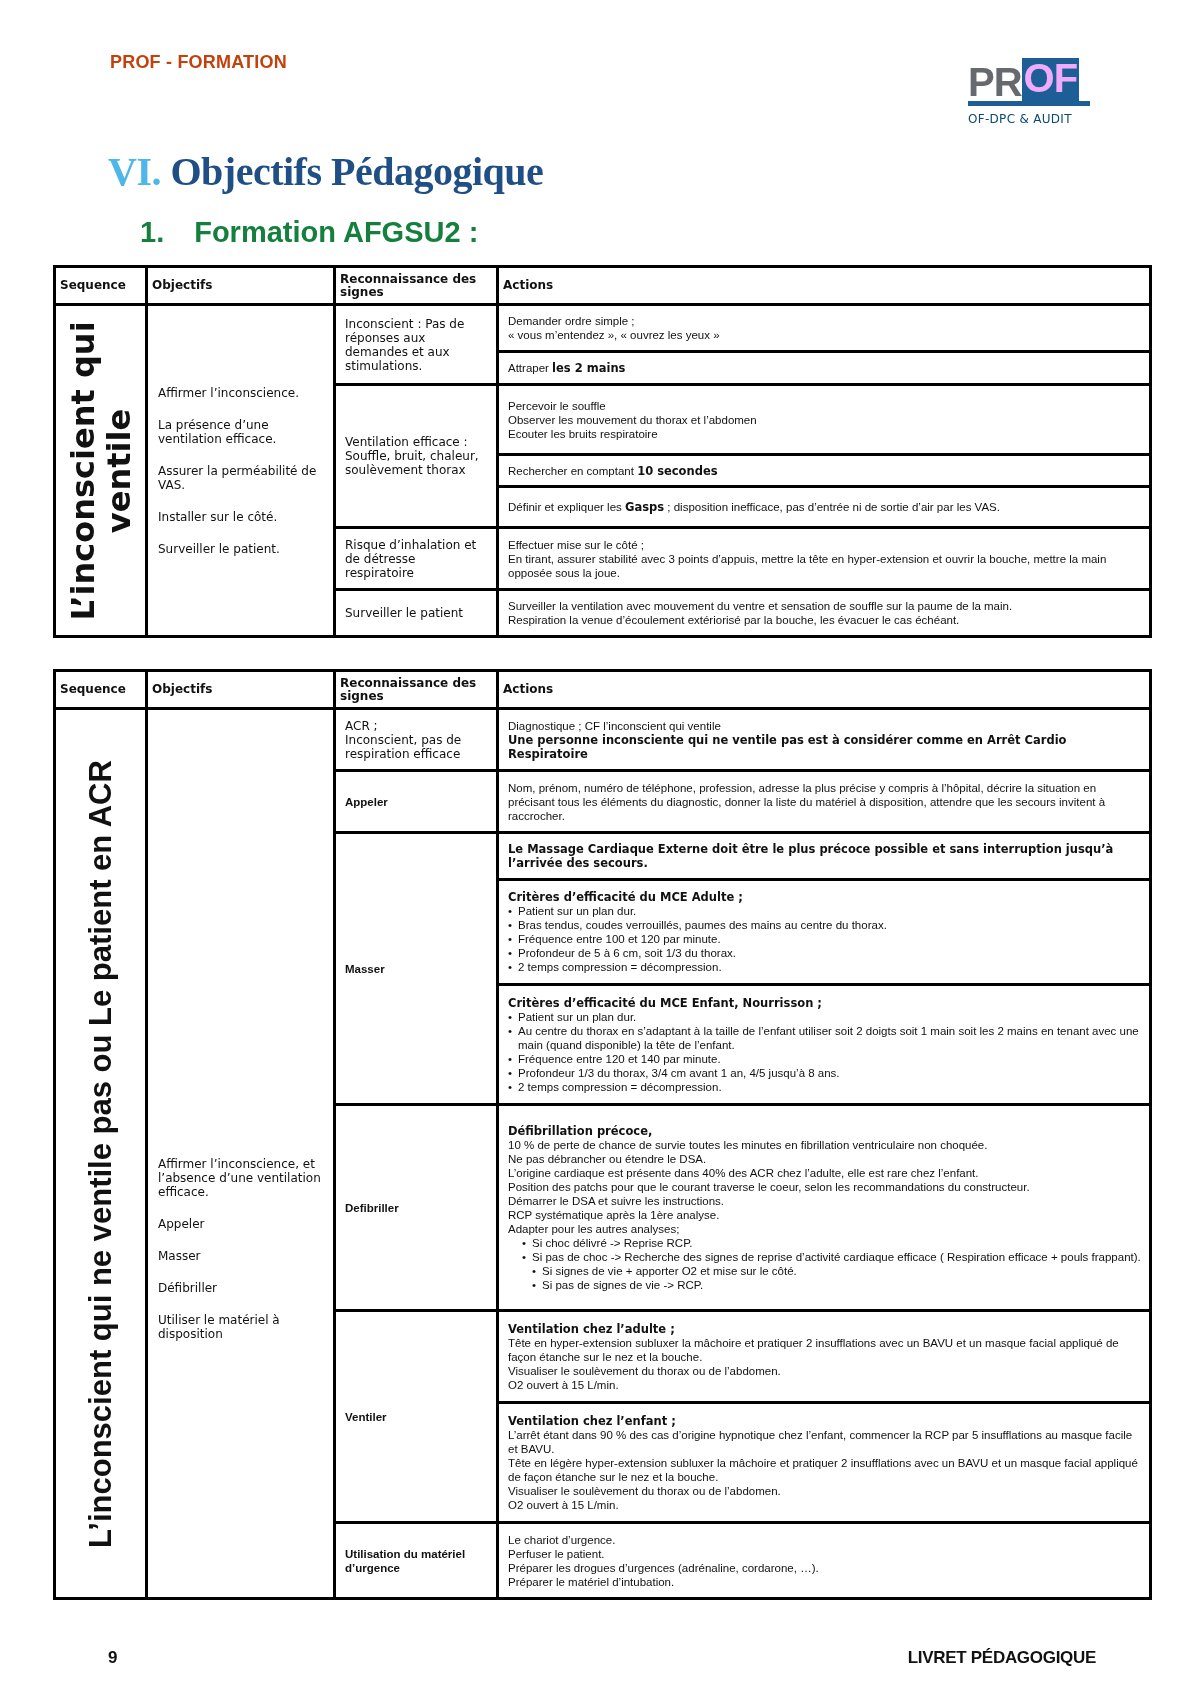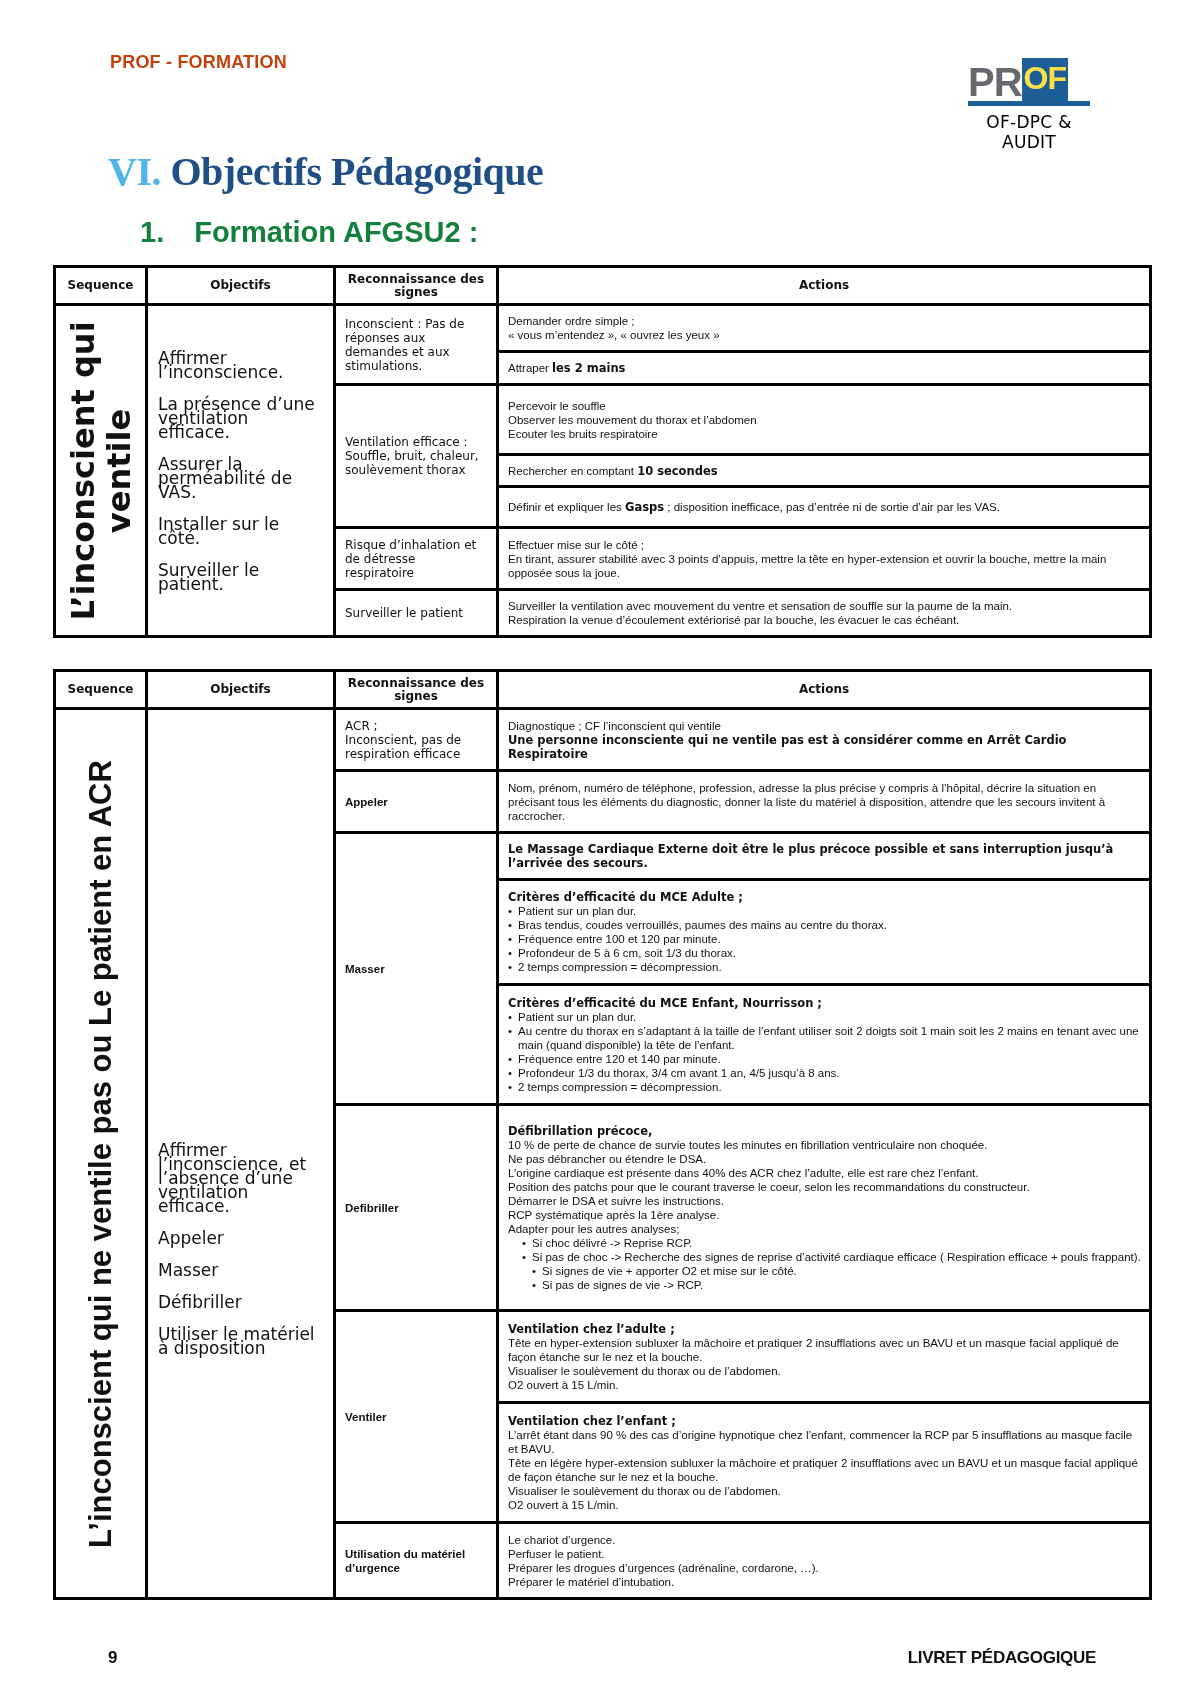--- a/index.html
+++ b/index.html
@@ -3,44 +3,44 @@
 <meta charset="utf-8">
 <style>
   * { box-sizing: border-box; margin: 0; padding: 0; }
   html, body { width: 1200px; height: 1698px; background: #ffffff; }
   body { position: relative; font-family: "DejaVu Sans", sans-serif; color: #111; overflow: hidden; }
 
   .header-left { position: absolute; left: 110px; top: 52px; font-family: "Liberation Sans", sans-serif; font-size: 18px; font-weight: bold; letter-spacing: 0.2px; color: #c2410c; }
   .logo { position: absolute; left: 968px; top: 58px; width: 122px; }
   .logo-mark { display: flex; align-items: flex-end; height: 44px; position: relative; }
   .logo-pr { font-family: "Liberation Sans", sans-serif; font-weight: bold; font-size: 40px; color: #666a6e; line-height: 40px; letter-spacing: -1px; }
-  .logo-of { background: #1d5e96; color: #fde047; font-family: "Liberation Sans", sans-serif; font-weight: bold; font-size: 32px; line-height: 40px; padding: 0 2px 0 2px; height: 44px; letter-spacing: -1px; }
+  .logo-of { background: #1d5e96; color: #f0abfc; font-family: "Liberation Sans", sans-serif; font-weight: bold; font-size: 40px; line-height: 40px; padding: 0 2px 0 2px; height: 44px; letter-spacing: -1px; }
   .logo-bar { position: absolute; left: 0; bottom: -4px; width: 122px; height: 5px; background: #1d5e96; }
-  .logo-sub { font-family: "DejaVu Sans", sans-serif; font-size: 17px; color: #000000; margin-top: 10px; letter-spacing: 0.3px; text-align: center; }
+  .logo-sub { font-family: "DejaVu Sans", sans-serif; font-size: 12px; color: #0c4a6e; margin-top: 10px; letter-spacing: 0.3px; text-align: left; }
 
   .h1 { position: absolute; left: 108px; top: 148px; font-family: Liberation Serif, serif; font-weight: bold; font-size: 40px; letter-spacing: -0.5px; }
   .h1 .num { color: #4fb6ea; }
   .h1 .txt { color: #1f4f84; }
   .h2 { position: absolute; left: 140px; top: 216px; font-family: "Liberation Sans", sans-serif; font-weight: bold; font-size: 29px; color: #15803d; }
   .h2 .n { margin-right: 30px; }
 
   table.grid { position: absolute; left: 53px; border-collapse: collapse; table-layout: fixed; width: 1096px; }
   table.grid td, table.grid th { border: 3px solid #000; vertical-align: middle; }
-  table.grid th { font-size: 12px; font-weight: bold; text-align: center; padding: 2px 4px; line-height: 13px; }
+  table.grid th { font-size: 12px; font-weight: bold; text-align: left; padding: 2px 4px; line-height: 13px; }
   .col-seq { width: 92px; }
   .col-obj { width: 188px; }
   .col-sig { width: 163px; }
   .col-act { width: 653px; }
 
   .seq-cell { position: relative; padding: 0; }
   .seq-text { position: absolute; left: 50%; top: 50%; transform: translate(-50%, -50%) rotate(-90deg); white-space: nowrap; font-family: "DejaVu Sans", sans-serif; font-weight: bold; text-align: center; }
   .seq1 .seq-text { font-size: 32px; line-height: 36px; }
   .seq2 .seq-text { font-family: "Liberation Sans", sans-serif; font-size: 31px; }
 
-  .obj-cell { padding: 0 8px 0 10px; font-size: 17px; line-height: 14px; }
+  .obj-cell { padding: 0 8px 0 10px; font-size: 12px; line-height: 14px; }
   .obj-cell p { margin-bottom: 18px; }
   .obj-cell p:last-child { margin-bottom: 0; }
 
   .sig-cell { padding: 4px 8px 4px 9px; font-size: 12px; line-height: 14px; }
   .sig-bold { font-family: "Liberation Sans", sans-serif; font-weight: bold; font-size: 11.5px; }
 
   .act-cell { padding: 4px 8px 4px 9px; font-size: 11.5px; line-height: 14px; font-family: "Liberation Sans", sans-serif; }
   .act-cell b { font-family: "DejaVu Sans", sans-serif; font-size: 11.5px; }
   .act-cell .line { display: block; }
   .act-cell ul { list-style: none; }

